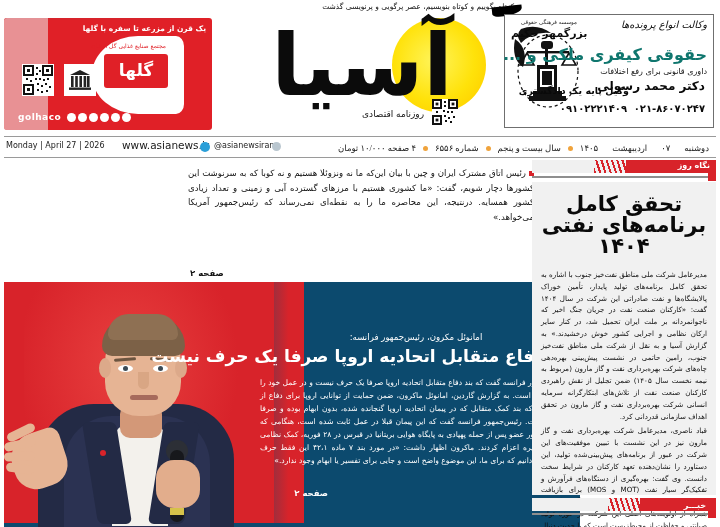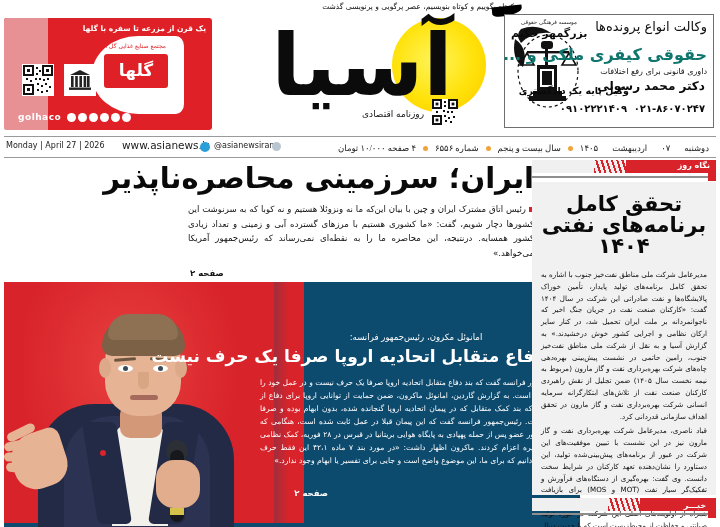--- a/index.html
+++ b/index.html
@@ -89,22 +89,22 @@
     direction:rtl;white-space:nowrap;
   }
   .np-qr{position:absolute;right:62px;bottom:8px;width:26px;height:26px;}
 
   
   .ad-legal{
     position:absolute;right:6px;top:14px;width:208px;height:112px;
     background:#fff;border:1px solid #6f6f6f;
   }
   .legal-topline{
-    position:absolute;top:4px;right:6px;font-size:13px;color:#111;
-    direction:rtl;white-space:nowrap;
+    position:absolute;top:4px;right:6px;font-size:10px;color:#111;
+    direction:rtl;white-space:nowrap;font-style:italic;
   }
   .legal-main{
     position:absolute;top:30px;right:6px;width:136px;text-align:left;
     font-size:16px;font-weight:bold;color:#0f766e;direction:rtl;white-space:nowrap;
   }
   .legal-sub{
     position:absolute;top:52px;right:6px;width:140px;text-align:right;
     font-size:8px;color:#111;direction:rtl;white-space:nowrap;
   }
   .legal-name{
@@ -519,21 +519,20 @@
       <span class="it">سال بیست و پنجم</span>
       <span class="dot"></span>
       <span class="it">شماره ۶۵۵۶</span>
       <span class="dot"></span>
       <span class="it">۴ صفحه ۱۰/۰۰۰ تومان</span>
     </div>
   </div>
   <div class="inforule2"></div>
 
   <div class="lead">
-    <div class="lead-title">ایران؛ سرزمینی محاصره‌ناپذیر</div>
     <div class="lead-body">
       <span class="lead-marker"></span><span>رئیس اتاق مشترک ایران و چین با بیان این‌که ما نه ونزوئلا هستیم و نه کوبا که به سرنوشت این کشورها دچار شویم، گفت: «ما کشوری هستیم با مرزهای گسترده آبی و زمینی و تعداد زیادی کشور همسایه. درنتیجه، این محاصره ما را به نقطه‌ای نمی‌رساند که رئیس‌جمهور آمریکا می‌خواهد.»</span>
     </div>
     <div class="lead-page">صفحه ۲</div>
   </div>
 
   <div class="feature">
     <div class="macron">
       <div class="m-bg"></div>
       <div class="m-bgsoft"></div>

